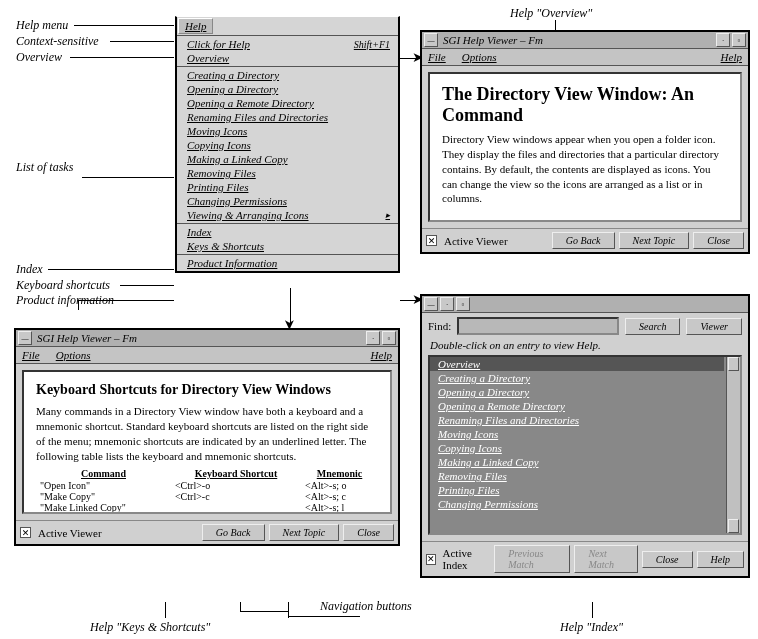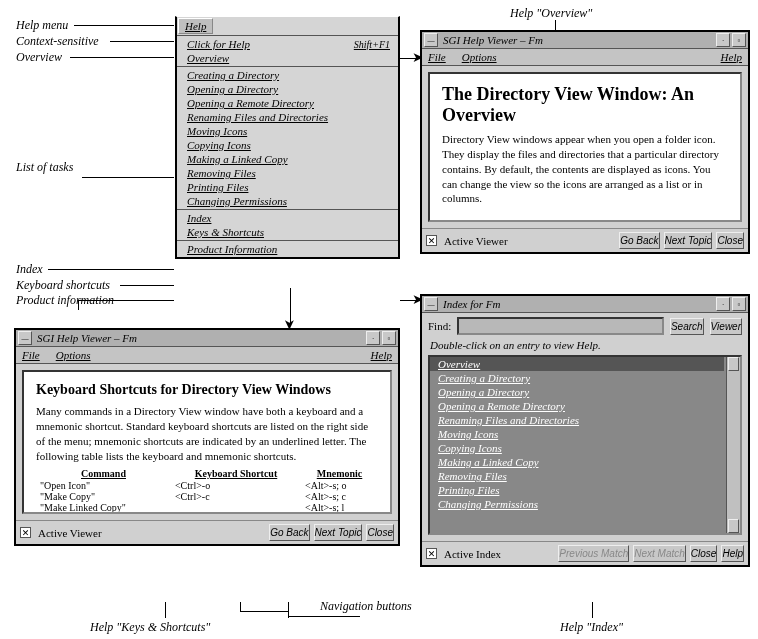--- a/index.html
+++ b/index.html
@@ -143,23 +143,23 @@
     display: inline-flex;
     align-items: center; justify-content: center;
     font-size: 9px;
     margin-right: 3px;
   }
   .btn {
     border: 1px solid #555;
     border-top-color: #eee;
     border-left-color: #eee;
     background: #c8c8c8;
-    padding: 2px 0;
+    padding: 2px 13px;
     font-size: 10px;
-    font-family: Liberation Sans, sans-serif;
+    font-family: Liberation Serif, serif;
     font-style: italic;
     cursor: pointer;
   }
   .btn.disabled {
     color: #888;
   }
   .spacer { flex: 1; }
   
   .find-row {
     display: flex;
@@ -302,20 +302,24 @@
       </div>
       <div class="menu-item">
         <span>Removing Files</span>
       </div>
       <div class="menu-item">
         <span>Printing Files</span>
       </div>
       <div class="menu-item">
         <span>Changing Permissions</span>
       </div>
+      <div class="menu-item">
+        <span>Viewing &amp; Arranging Icons</span>
+        <span class="submenu-arrow">▸</span>
+      </div>
     </div>
   <div class="group">
     <div class="menu-item">
       <span>Index</span>
     </div>
     <div class="menu-item">
       <span>Keys &amp; Shortcuts</span>
     </div>
   </div>
   <div class="group">
@@ -340,21 +344,21 @@
     <div class="tb-title">SGI Help Viewer – Fm</div>
     <div class="tb-btn">·</div>
     <div class="tb-btn">▫</div>
   </div>
   <div class="menubar">
     <span class="mb-item">File</span>
     <span class="mb-item">Options</span>
     <span class="mb-help">Help</span>
   </div>
   <div class="viewer-body">
-    <h2>The Directory View Window: An Overview</h2>
+    <h2>The Directory View Window: An Command</h2>
     <p>Directory View windows appear when you open a folder icon. They display the files and directories that a particular directory contains. By default, the contents are displayed as icons. You can change the view so the icons are arranged as a list or in columns.</p>
   </div>
   <div class="footer">
     <span class="checkbox">✕</span>
     <span>Active Viewer</span>
     <span class="spacer"></span>
     <span class="btn">Go Back</span>
     <span class="btn">Next Topic</span>
     <span class="btn">Close</span>
   </div>
@@ -408,21 +412,20 @@
     <span class="spacer"></span>
     <span class="btn">Go Back</span>
     <span class="btn">Next Topic</span>
     <span class="btn">Close</span>
   </div>
 </div>
 
 <div class="window" style="left:420px; top:294px; width:330px;">
   <div class="titlebar">
     <div class="tb-btn">—</div>
-    <div class="tb-title">Index for Fm</div>
     <div class="tb-btn">·</div>
     <div class="tb-btn">▫</div>
   </div>
   <div class="find-row">
     <span>Find:</span>
     <input type="text" style="">
     <span class="btn">Search</span>
     <span class="btn">Viewer</span>
   </div>
   <div class="dbl-msg">Double-click on an entry to view Help.</div>

